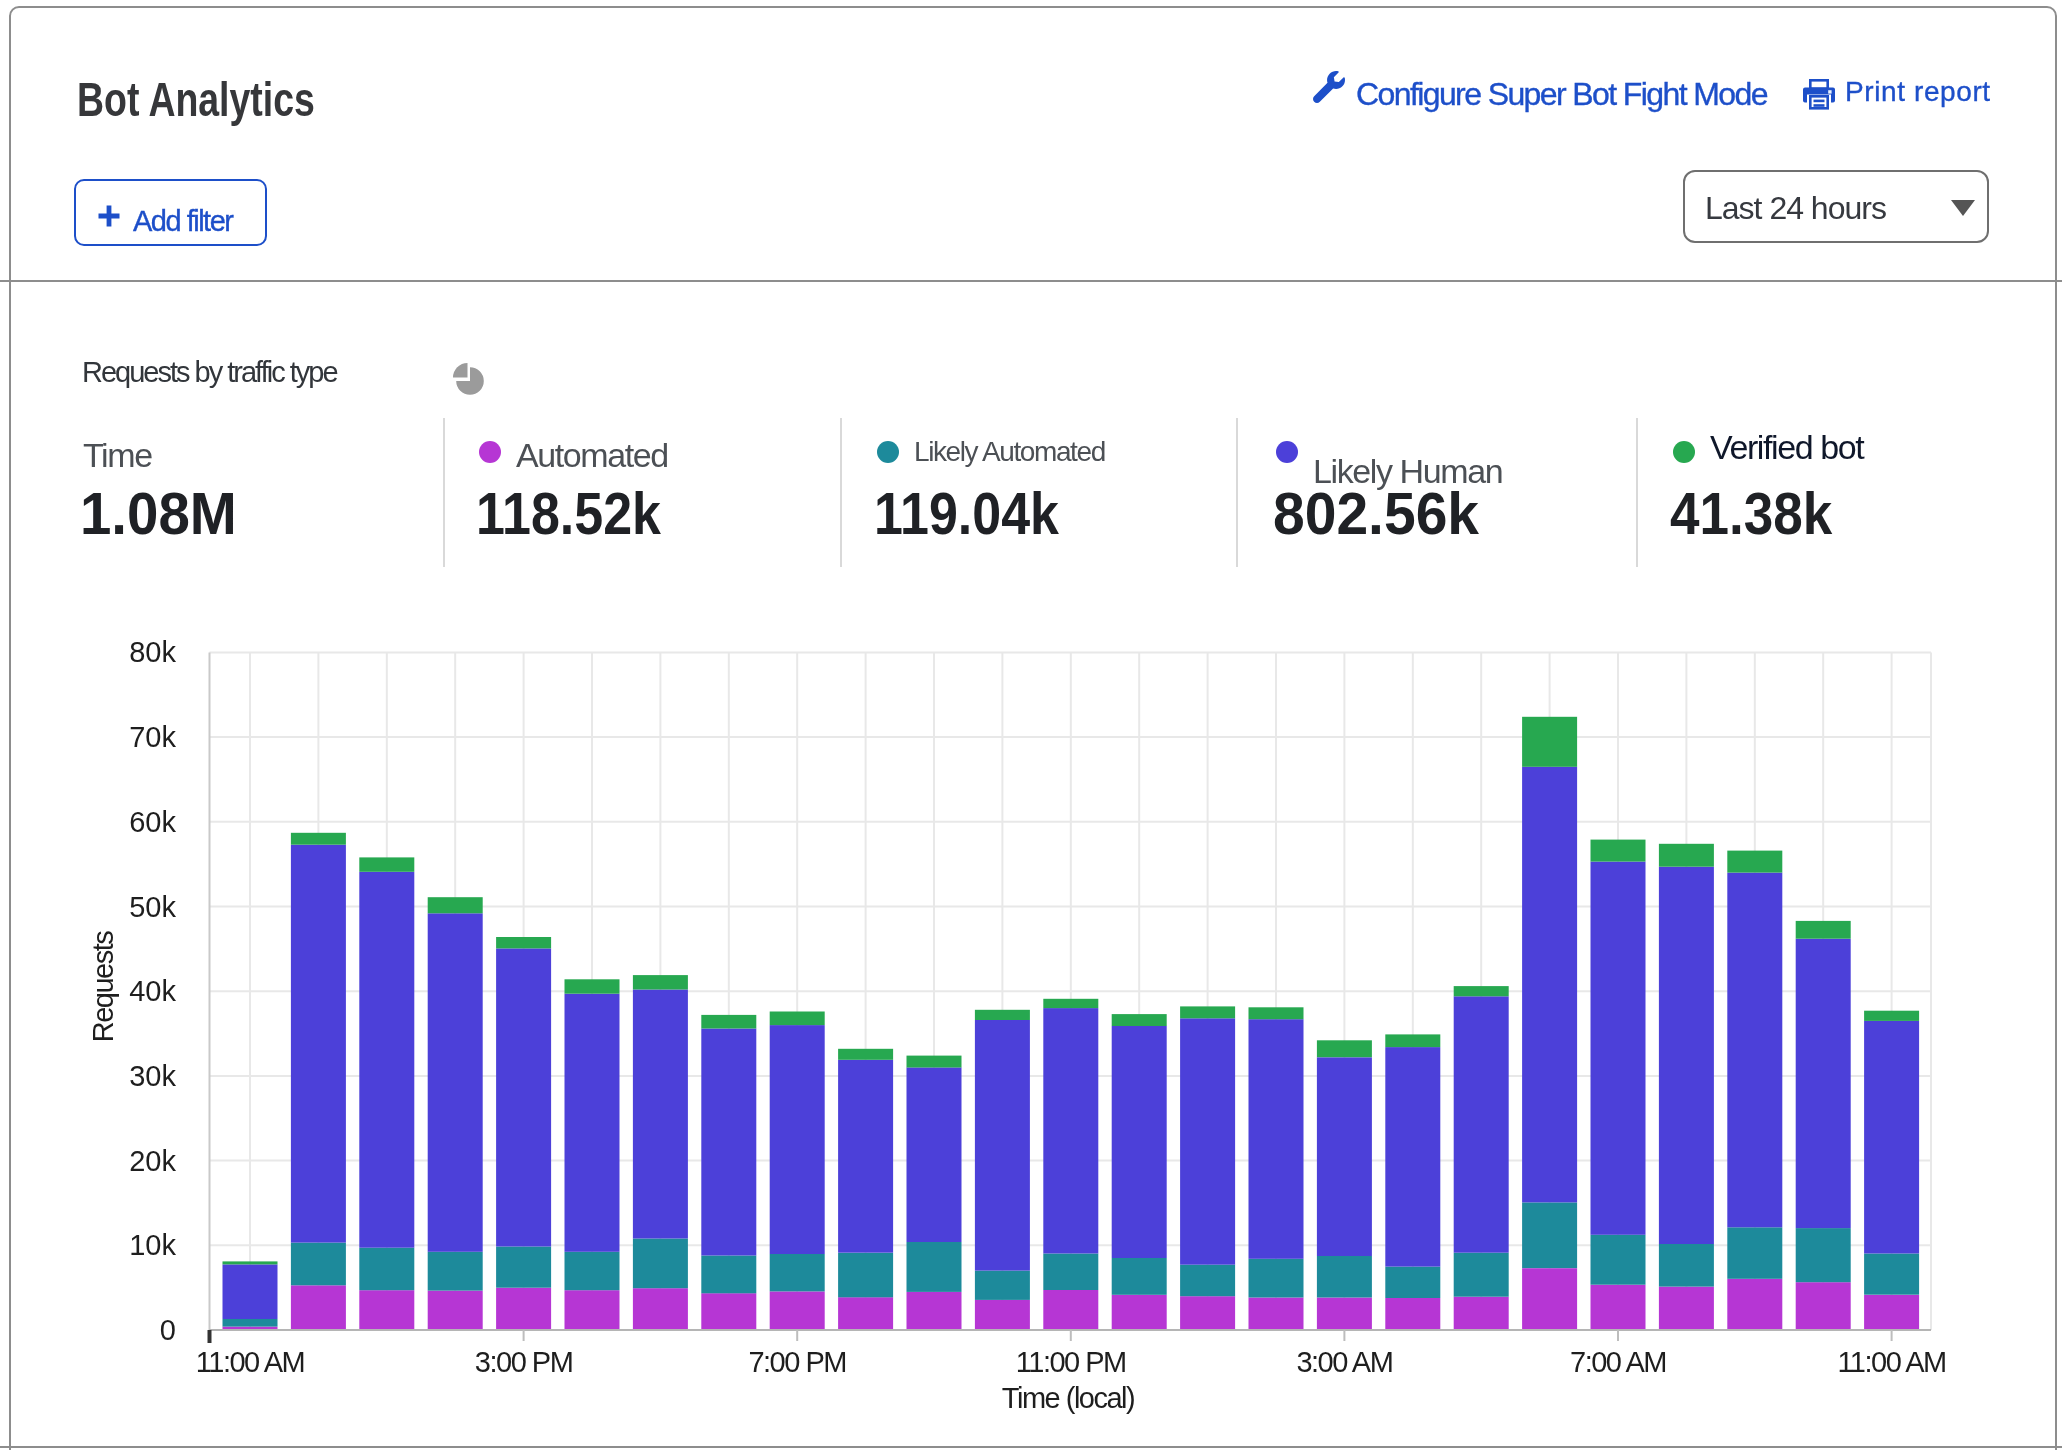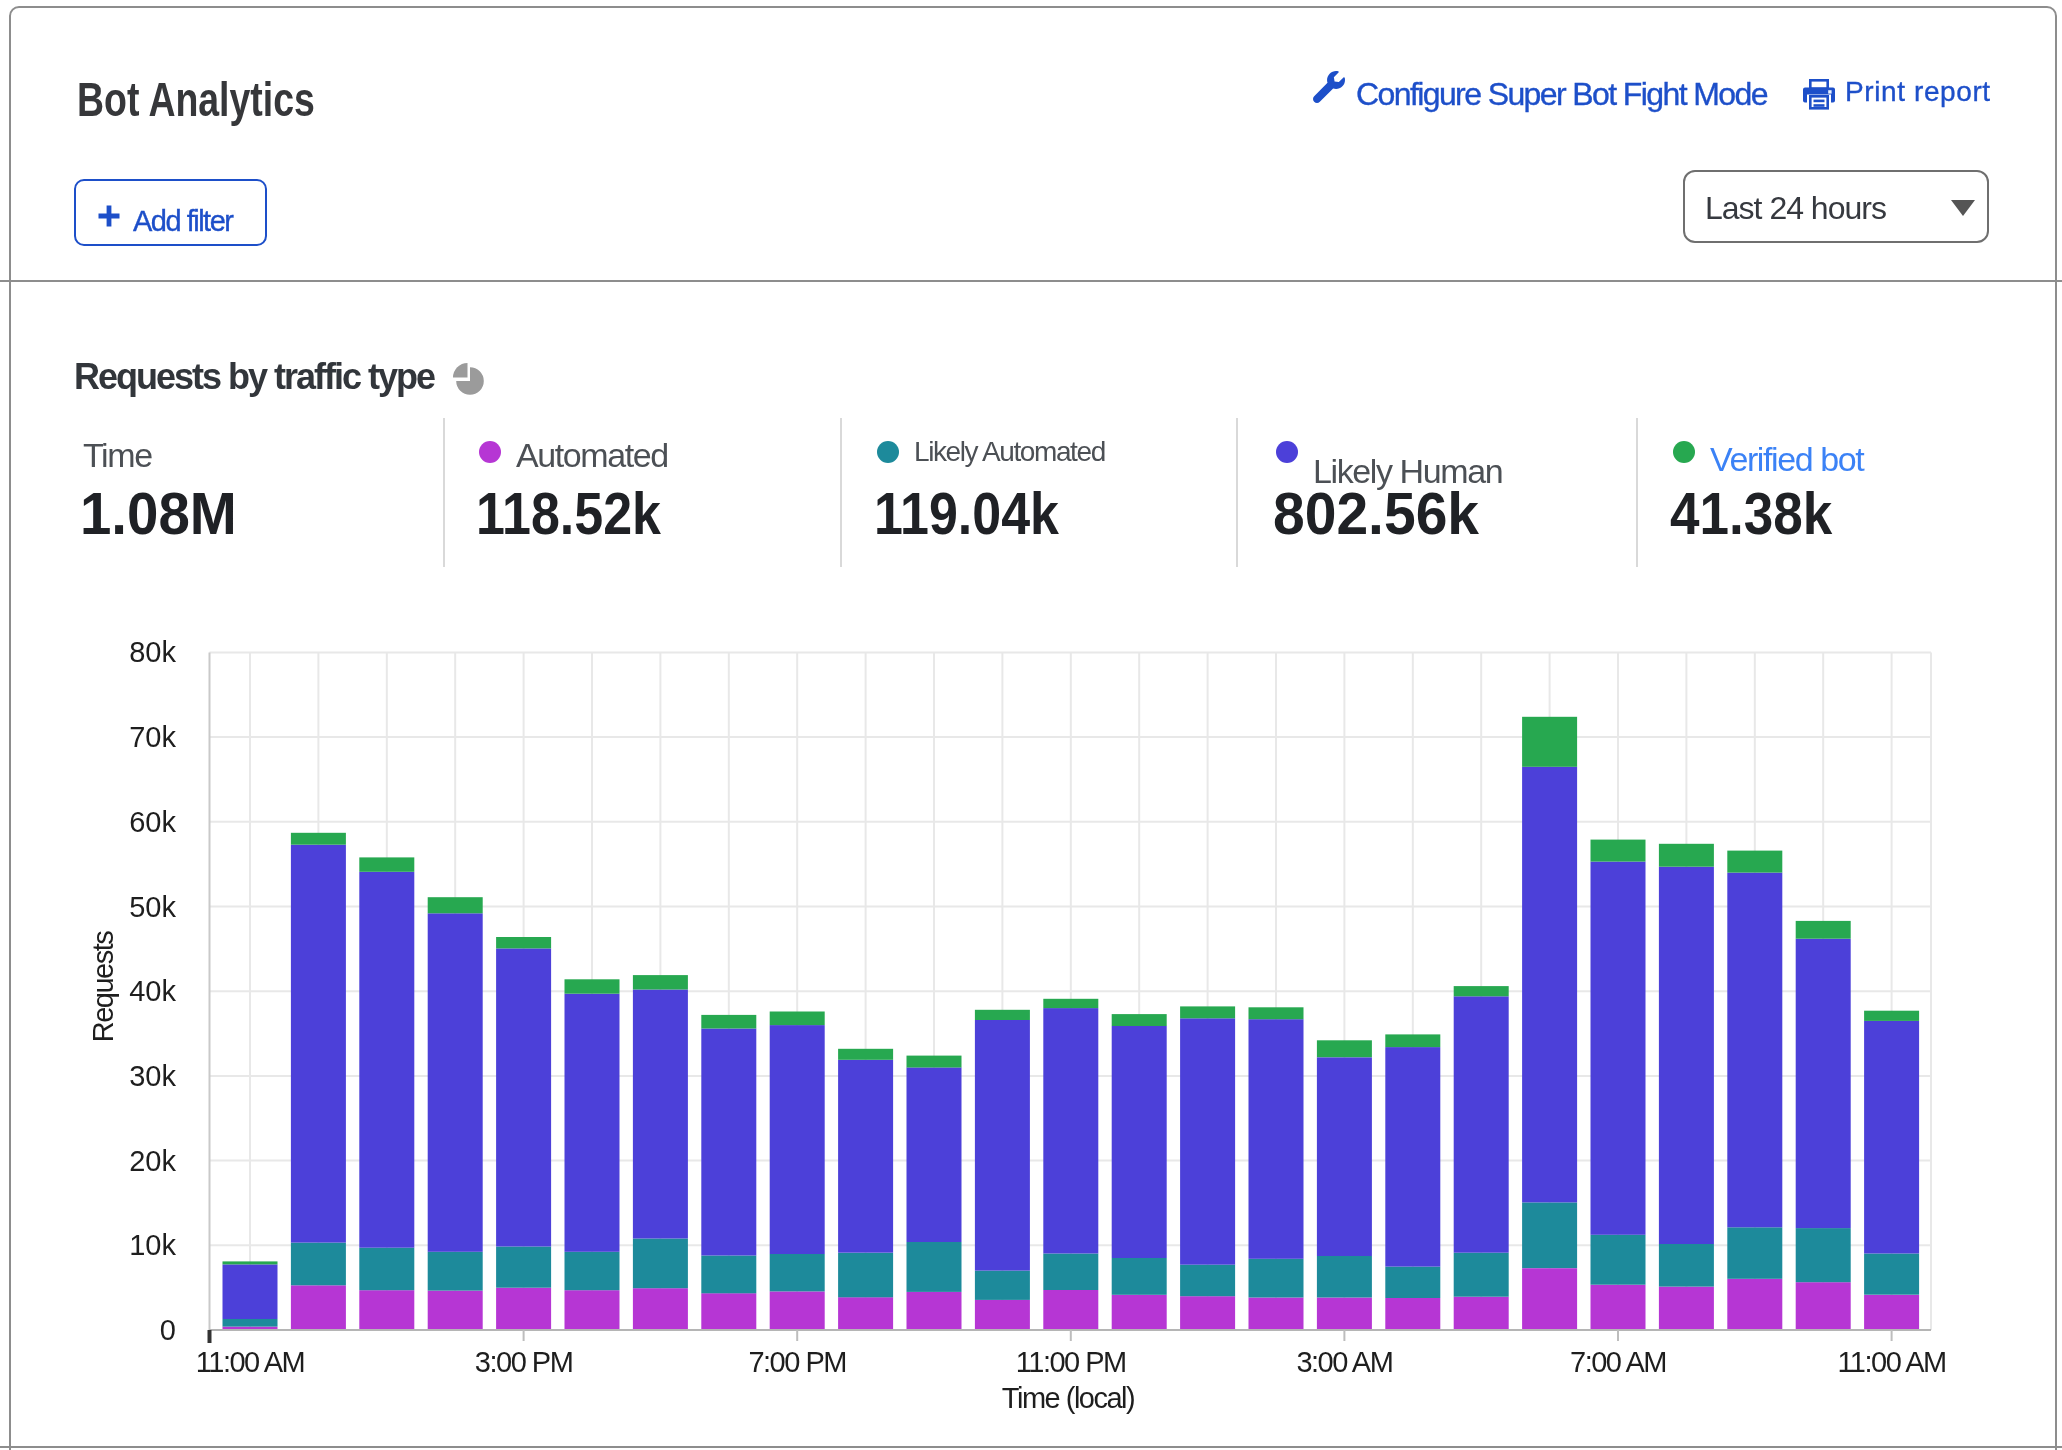--- a/index.html
+++ b/index.html
@@ -32,38 +32,38 @@
     <path d="M9.6 1.5h4.8v8.1h8.1v4.8h-8.1v8.1H9.6v-8.1H1.5V9.6h8.1z" fill="#1d4fc9"></path>
   </svg>
   <div class="blue" style="position:absolute;left:133px;top:205px;font-size:29px;letter-spacing:-1.5px">Add filter</div>
 
   <div style="position:absolute;left:1683px;top:170px;width:306px;height:73px;border:2px solid #6f6f6f;border-radius:12px;box-sizing:border-box"></div>
   <div style="position:absolute;left:1705px;top:190px;font-size:32px;letter-spacing:-1.0px;color:#36393f">Last 24 hours</div>
   <svg width="26" height="18" viewBox="0 0 26 18" style="position:absolute;left:1950px;top:199px">
     <path d="M1 1h24L13 17z" fill="#555"></path>
   </svg>
 
-  <div style="position:absolute;left:74px;top:356px;font-size:36px;font-weight:bold;letter-spacing:-2px;color:#32363b">Requests by traffic type</div>
+  <div style="position:absolute;left:82px;top:356px;font-size:29px;font-weight:normal;letter-spacing:-2px;color:#32363b">Requests by traffic type</div>
   <svg width="40" height="40" viewBox="0 0 40 40" style="position:absolute;left:448px;top:358px">
     <path d="M19.5 5 A 14.5 14.5 0 0 0 5 19.5 L 19.5 19.5 Z" fill="#9b9b9b"></path>
     <path d="M22 9.2 A 13.8 13.8 0 1 1 8.2 23 L 22 23 Z" fill="#9b9b9b"></path>
   </svg>
 
   <div style="position:absolute;left:83px;top:436px;font-size:34px;letter-spacing:-1.4px;color:#4c5055">Time</div>
 <div style="position:absolute;left:80px;top:479px;font-size:60px;font-weight:bold;color:#1f2125;transform:scaleX(0.94);transform-origin:0 0;white-space:nowrap">1.08M</div>
 <div style="position:absolute;left:516px;top:436px;font-size:34px;letter-spacing:-1.4px;color:#4c5055">Automated</div>
 <span style="position:absolute;left:479px;top:441px;width:22px;height:22px;border-radius:50%;background:#b636d4"></span>
 <div style="position:absolute;left:476px;top:479px;font-size:60px;font-weight:bold;color:#1f2125;transform:scaleX(0.866);transform-origin:0 0;white-space:nowrap">118.52k</div>
 <div style="position:absolute;left:914px;top:436px;font-size:28px;letter-spacing:-1.4px;color:#4c5055">Likely Automated</div>
 <span style="position:absolute;left:877px;top:441px;width:22px;height:22px;border-radius:50%;background:#1d8a9b"></span>
 <div style="position:absolute;left:874px;top:479px;font-size:60px;font-weight:bold;color:#1f2125;transform:scaleX(0.866);transform-origin:0 0;white-space:nowrap">119.04k</div>
 <div style="position:absolute;left:1313px;top:452px;font-size:34px;letter-spacing:-1.4px;color:#4c5055">Likely Human</div>
 <span style="position:absolute;left:1276px;top:441px;width:22px;height:22px;border-radius:50%;background:#4c40d9"></span>
 <div style="position:absolute;left:1273px;top:479px;font-size:60px;font-weight:bold;color:#1f2125;transform:scaleX(0.95);transform-origin:0 0;white-space:nowrap">802.56k</div>
-<div style="position:absolute;left:1710px;top:440px;font-size:34px;letter-spacing:-1.4px;color:#3b82f6">Verified bot</div>
+<div style="position:absolute;left:1710px;top:428px;font-size:34px;letter-spacing:-1.4px;color:#0f172a">Verified bot</div>
 <span style="position:absolute;left:1673px;top:441px;width:22px;height:22px;border-radius:50%;background:#27a850"></span>
 <div style="position:absolute;left:1670px;top:479px;font-size:60px;font-weight:bold;color:#1f2125;transform:scaleX(0.884);transform-origin:0 0;white-space:nowrap">41.38k</div>
   <div style="position:absolute;left:443px;top:418px;width:2px;height:149px;background:#d9d9d9"></div>
 <div style="position:absolute;left:840px;top:418px;width:2px;height:149px;background:#d9d9d9"></div>
 <div style="position:absolute;left:1236px;top:418px;width:2px;height:149px;background:#d9d9d9"></div>
 <div style="position:absolute;left:1636px;top:418px;width:2px;height:149px;background:#d9d9d9"></div>
 
   <svg width="2062" height="1450" viewBox="0 0 2062 1450" style="position:absolute;left:0;top:0">
 <line x1="209.5" y1="1245.3" x2="1931.0" y2="1245.3" stroke="#e8e8e8" stroke-width="2"></line>
 <line x1="209.5" y1="1160.6" x2="1931.0" y2="1160.6" stroke="#e8e8e8" stroke-width="2"></line>

